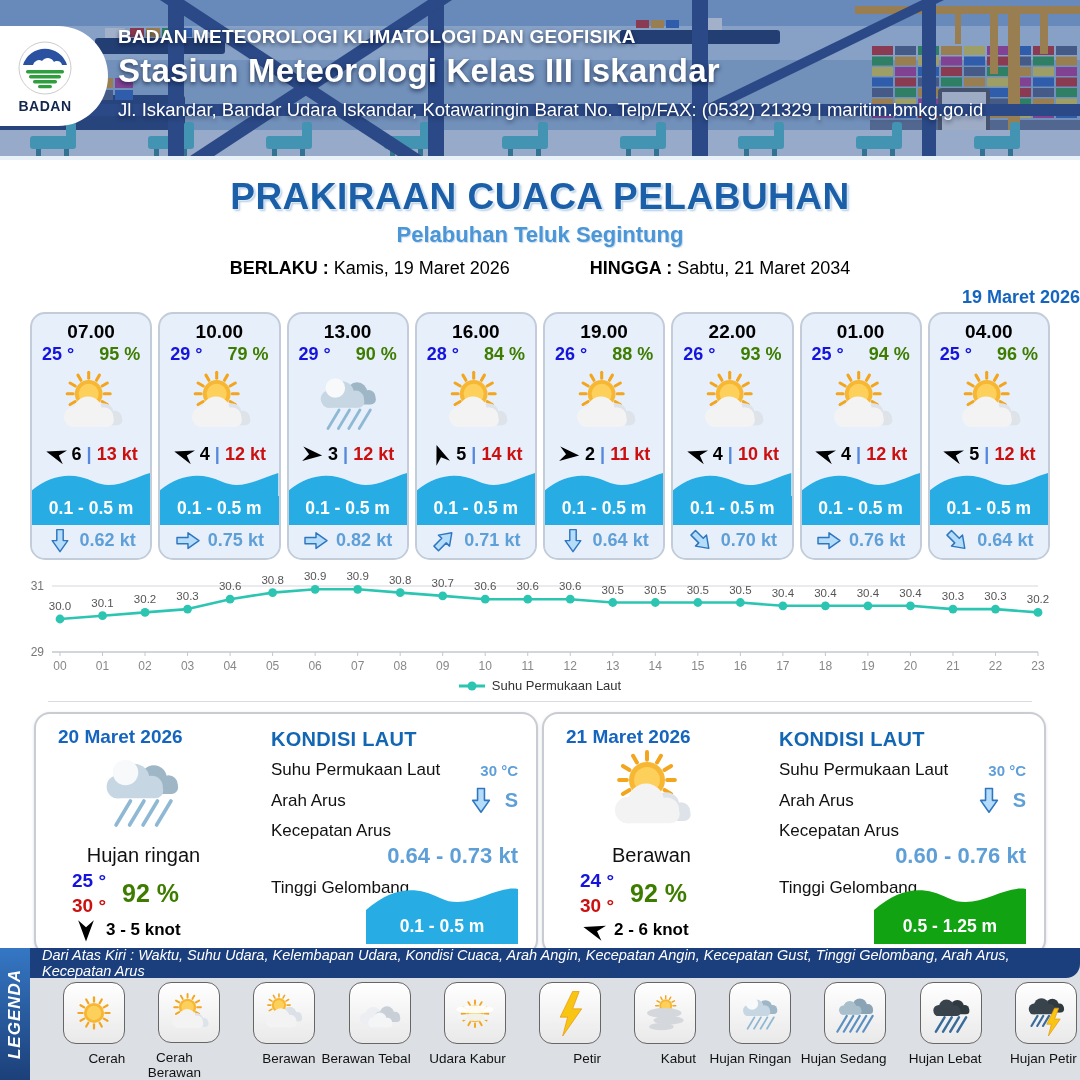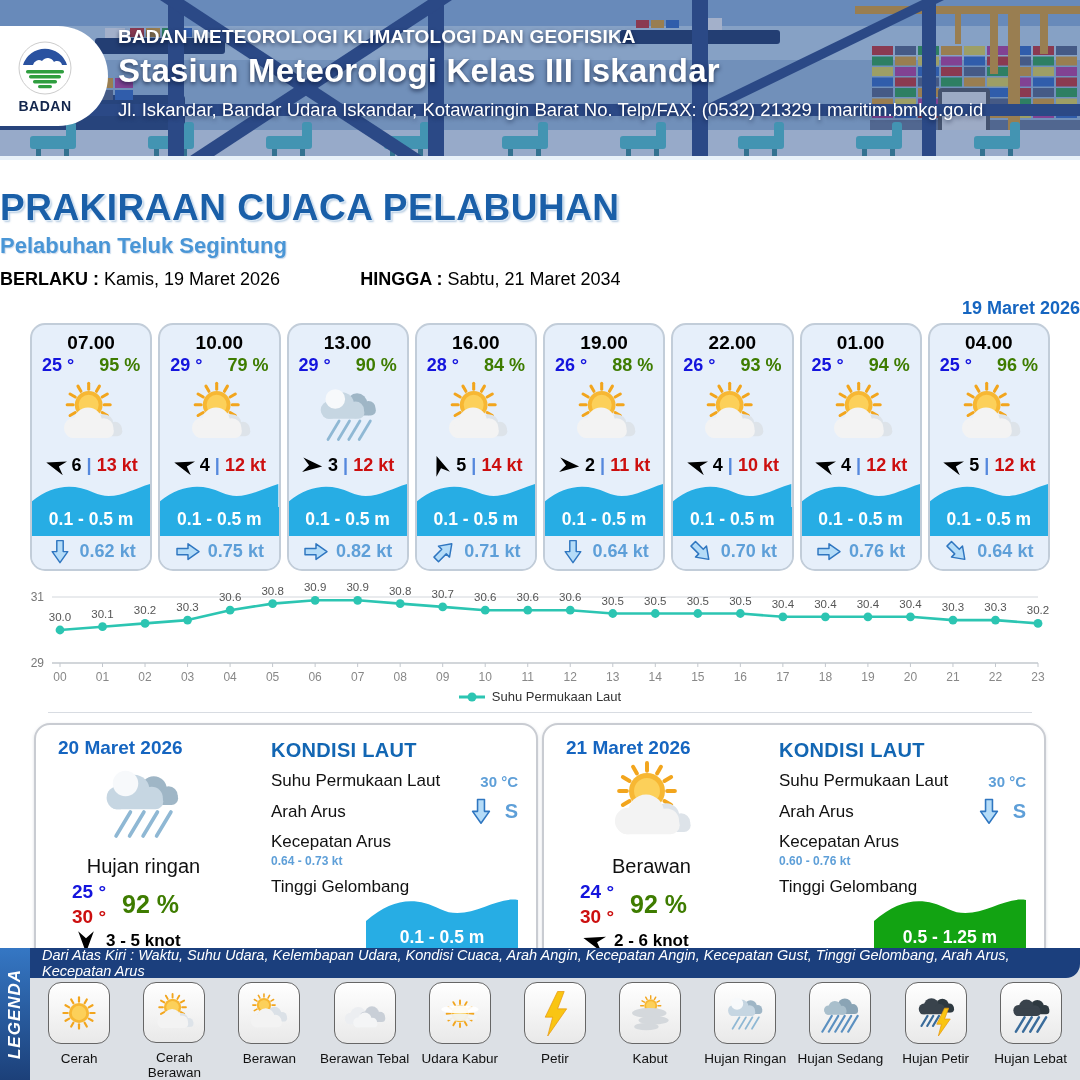--- a/index.html
+++ b/index.html
@@ -11,21 +11,21 @@
   .header svg.scene{position:absolute;inset:0;}
   .logo-pill{position:absolute;left:-18px;top:26px;width:126px;height:100px;background:#ffffff;
     border-radius:0 50px 50px 0;display:flex;flex-direction:column;align-items:center;justify-content:center;z-index:3;}
   .logo-pill .bmkg-text{font-size:14px;font-weight:bold;color:#13264d;letter-spacing:.5px;margin-top:1px;}
   .header-text{position:absolute;left:118px;top:26px;z-index:3;color:#fff;text-shadow:0 2px 4px rgba(5,15,45,.65);}
   .header-line1{font-size:19px;font-weight:bold;letter-spacing:.2px;}
   .header-line2{font-size:33px;font-weight:bold;margin-top:4px;letter-spacing:.2px;}
   .header-line3{font-size:18.5px;margin-top:9px;font-weight:normal;}
 
   
-  .title-wrap{text-align:left;padding-top:27px;}
+  .title-wrap{text-align:center;padding-top:16px;}
   .main-title{font-size:37px;font-weight:bold;color:#1a5fa8;letter-spacing:.5px;
     text-shadow:1px 1px 0 #dce9f5, 2px 2px 2px rgba(120,160,200,.55);}
   .sub-title{font-size:22px;font-weight:bold;color:#4a96d6;margin-top:4px;
     text-shadow:1px 1px 1px rgba(150,180,215,.5);}
   .validity{margin-top:10px;font-size:18px;color:#000;}
   .validity b{font-weight:bold;}
   .validity .gap{display:inline-block;width:70px;}
   .day-label{margin:8px 0 4px 34px;font-size:18px;font-weight:bold;color:#1565c0;text-align:right;}
 
   
@@ -63,34 +63,34 @@
   .dcard .tmax{font-size:19px;font-weight:bold;color:#cc0f0f;margin-top:3px;}
   .dcard .dhum{font-size:25px;font-weight:bold;color:#3e7c00;}
   .dcard .dwind{position:absolute;left:38px;top:206px;display:flex;align-items:center;gap:8px;
     font-size:17px;font-weight:bold;color:#000;}
   .dcard .dgust{position:absolute;left:68px;top:232px;font-size:18px;font-weight:bold;color:#bb1111;}
   .dcard .sea{position:absolute;left:235px;top:14px;right:18px;bottom:10px;}
   .sea .sea-title{font-size:20px;font-weight:bold;color:#1266b3;letter-spacing:.3px;}
   .sea .row{display:flex;justify-content:space-between;align-items:center;margin-top:9px;font-size:17px;color:#111;}
   .sea .val{color:#5e9fd8;font-weight:bold;font-size:15px;}
   .sea .dir-val{display:flex;align-items:center;gap:10px;color:#5e9fd8;font-weight:bold;font-size:20px;}
-  .sea .speed-val{text-align:left;color:#5e9fd8;font-weight:bold;font-size:12px;margin-top:2px;}
+  .sea .speed-val{text-align:right;color:#5e9fd8;font-weight:bold;font-size:22px;margin-top:2px;}
   .sea .wave-block{position:absolute;right:0;bottom:0;width:152px;height:64px;}
   .sea .wave-block svg{position:absolute;inset:0;}
   .sea .wave-text{position:absolute;left:0;right:0;bottom:7px;text-align:center;color:#fff;font-weight:bold;font-size:17.5px;}
 
   
   .legend{position:absolute;left:0;bottom:0;width:1080px;height:132px;background:#dce0e5;}
   .legend-side{position:absolute;left:0;top:0;width:30px;height:132px;background:linear-gradient(180deg,#3577c4,#1c4079);
     display:flex;align-items:center;justify-content:center;}
   .legend-side span{transform:rotate(-90deg);color:#fff;font-weight:bold;font-style:italic;font-size:17px;letter-spacing:1px;white-space:nowrap;}
   .legend-topbar{position:absolute;left:30px;top:0;right:0;height:30px;background:#1b3f7d;border-radius:0 0 14px 0;
     display:flex;align-items:center;padding-left:12px;color:#fff;font-style:italic;font-size:14.5px;}
   .legend-items{position:absolute;left:30px;top:34px;right:0;bottom:0;display:flex;justify-content:space-evenly;}
-  .legend-item{display:flex;flex-direction:column;align-items:center;width:92px;}
+  .legend-item{display:flex;flex-direction:column;align-items:flex-end;width:92px;}
   .legend-item .box{width:60px;height:60px;border:1.6px solid #666;border-radius:13px;
     background:linear-gradient(180deg,#ffffff,#e9e9e9);display:flex;align-items:center;justify-content:center;}
   .legend-item .lbl{margin-top:7px;font-size:13.5px;color:#111;text-align:center;}
 </style>
 </head>
 <body>
 
 <div class="page">
 
   <div class="header">
@@ -1234,57 +1234,57 @@
               <line x1="47.6" y1="36" x2="34.4" y2="58" stroke="#5b90c0" stroke-width="3" stroke-linecap="round"></line>
               <line x1="56.6" y1="36" x2="43.4" y2="58" stroke="#5b90c0" stroke-width="3" stroke-linecap="round"></line>
             </svg>
           </div>
     <div class="lbl">Hujan Sedang</div>
         </div>
         <div class="legend-item">
           <div class="box">
             <svg width="46" height="46" viewBox="0 0 64 64">
               <g fill="#2e3940">
+                <circle cx="31.8" cy="27" r="6.6"></circle>
+                <circle cx="40.8" cy="22.8" r="9"></circle>
+                <circle cx="51" cy="27" r="6.3"></circle>
+                <rect x="26.4" y="24.6" width="31.2" height="9" rx="4.5"></rect>
+              </g>
+              <g fill="#39434c">
+                <circle cx="15.100000000000001" cy="28.5" r="7.699999999999999"></circle>
+                <circle cx="25.6" cy="23.6" r="10.5"></circle>
+                <circle cx="37.5" cy="28.5" r="7.35"></circle>
+                <rect x="8.8" y="25.7" width="36.4" height="10.5" rx="5.25"></rect>
+              </g>
+              <line x1="23" y1="38" x2="11" y2="58" stroke="#3a6c9b" stroke-width="3.4" stroke-linecap="round"></line>
+              <line x1="33" y1="38" x2="21" y2="58" stroke="#3a6c9b" stroke-width="3.4" stroke-linecap="round"></line>
+              <line x1="43" y1="38" x2="31" y2="58" stroke="#3a6c9b" stroke-width="3.4" stroke-linecap="round"></line>
+              <line x1="53" y1="38" x2="41" y2="58" stroke="#3a6c9b" stroke-width="3.4" stroke-linecap="round"></line>
+            </svg>
+          </div>
+    <div class="lbl">Hujan Lebat</div>
+        </div>
+        <div class="legend-item">
+          <div class="box">
+            <svg width="46" height="46" viewBox="0 0 64 64">
+              <g fill="#2e3940">
                 <circle cx="32.14" cy="24.9" r="6.38"></circle>
                 <circle cx="40.84" cy="20.84" r="8.7"></circle>
                 <circle cx="50.7" cy="24.9" r="6.09"></circle>
                 <rect x="26.92" y="22.58" width="30.159999999999997" height="8.7" rx="4.35"></rect>
               </g>
               <g fill="#39434c">
                 <circle cx="15.44" cy="26.4" r="7.48"></circle>
                 <circle cx="25.64" cy="21.64" r="10.200000000000001"></circle>
                 <circle cx="37.2" cy="26.4" r="7.140000000000001"></circle>
                 <rect x="9.32" y="23.68" width="35.36" height="10.200000000000001" rx="5.1000000000000005"></rect>
               </g>
               <line x1="20.2" y1="36" x2="11.8" y2="50" stroke="#3a6c9b" stroke-width="3" stroke-linecap="round"></line>
               <line x1="28.2" y1="36" x2="19.8" y2="50" stroke="#3a6c9b" stroke-width="3" stroke-linecap="round"></line>
               <line x1="36.2" y1="36" x2="27.8" y2="50" stroke="#3a6c9b" stroke-width="3" stroke-linecap="round"></line>
               <polygon points="43.88,25.28 33.08,47.6 39.56,47.6 35.24,64.16 51.8,40.4 43.88,40.4 49.64,25.28" fill="#f9c513" stroke="#e8960c" stroke-width="1"></polygon>
             </svg>
           </div>
     <div class="lbl">Hujan Petir</div>
         </div>
-        <div class="legend-item">
-          <div class="box">
-            <svg width="46" height="46" viewBox="0 0 64 64">
-              <g fill="#2e3940">
-                <circle cx="31.8" cy="27" r="6.6"></circle>
-                <circle cx="40.8" cy="22.8" r="9"></circle>
-                <circle cx="51" cy="27" r="6.3"></circle>
-                <rect x="26.4" y="24.6" width="31.2" height="9" rx="4.5"></rect>
-              </g>
-              <g fill="#39434c">
-                <circle cx="15.100000000000001" cy="28.5" r="7.699999999999999"></circle>
-                <circle cx="25.6" cy="23.6" r="10.5"></circle>
-                <circle cx="37.5" cy="28.5" r="7.35"></circle>
-                <rect x="8.8" y="25.7" width="36.4" height="10.5" rx="5.25"></rect>
-              </g>
-              <line x1="23" y1="38" x2="11" y2="58" stroke="#3a6c9b" stroke-width="3.4" stroke-linecap="round"></line>
-              <line x1="33" y1="38" x2="21" y2="58" stroke="#3a6c9b" stroke-width="3.4" stroke-linecap="round"></line>
-              <line x1="43" y1="38" x2="31" y2="58" stroke="#3a6c9b" stroke-width="3.4" stroke-linecap="round"></line>
-              <line x1="53" y1="38" x2="41" y2="58" stroke="#3a6c9b" stroke-width="3.4" stroke-linecap="round"></line>
-            </svg>
-          </div>
-    <div class="lbl">Hujan Lebat</div>
-        </div>
       </div>
   </div>
 </div>
 
 </body></html>

